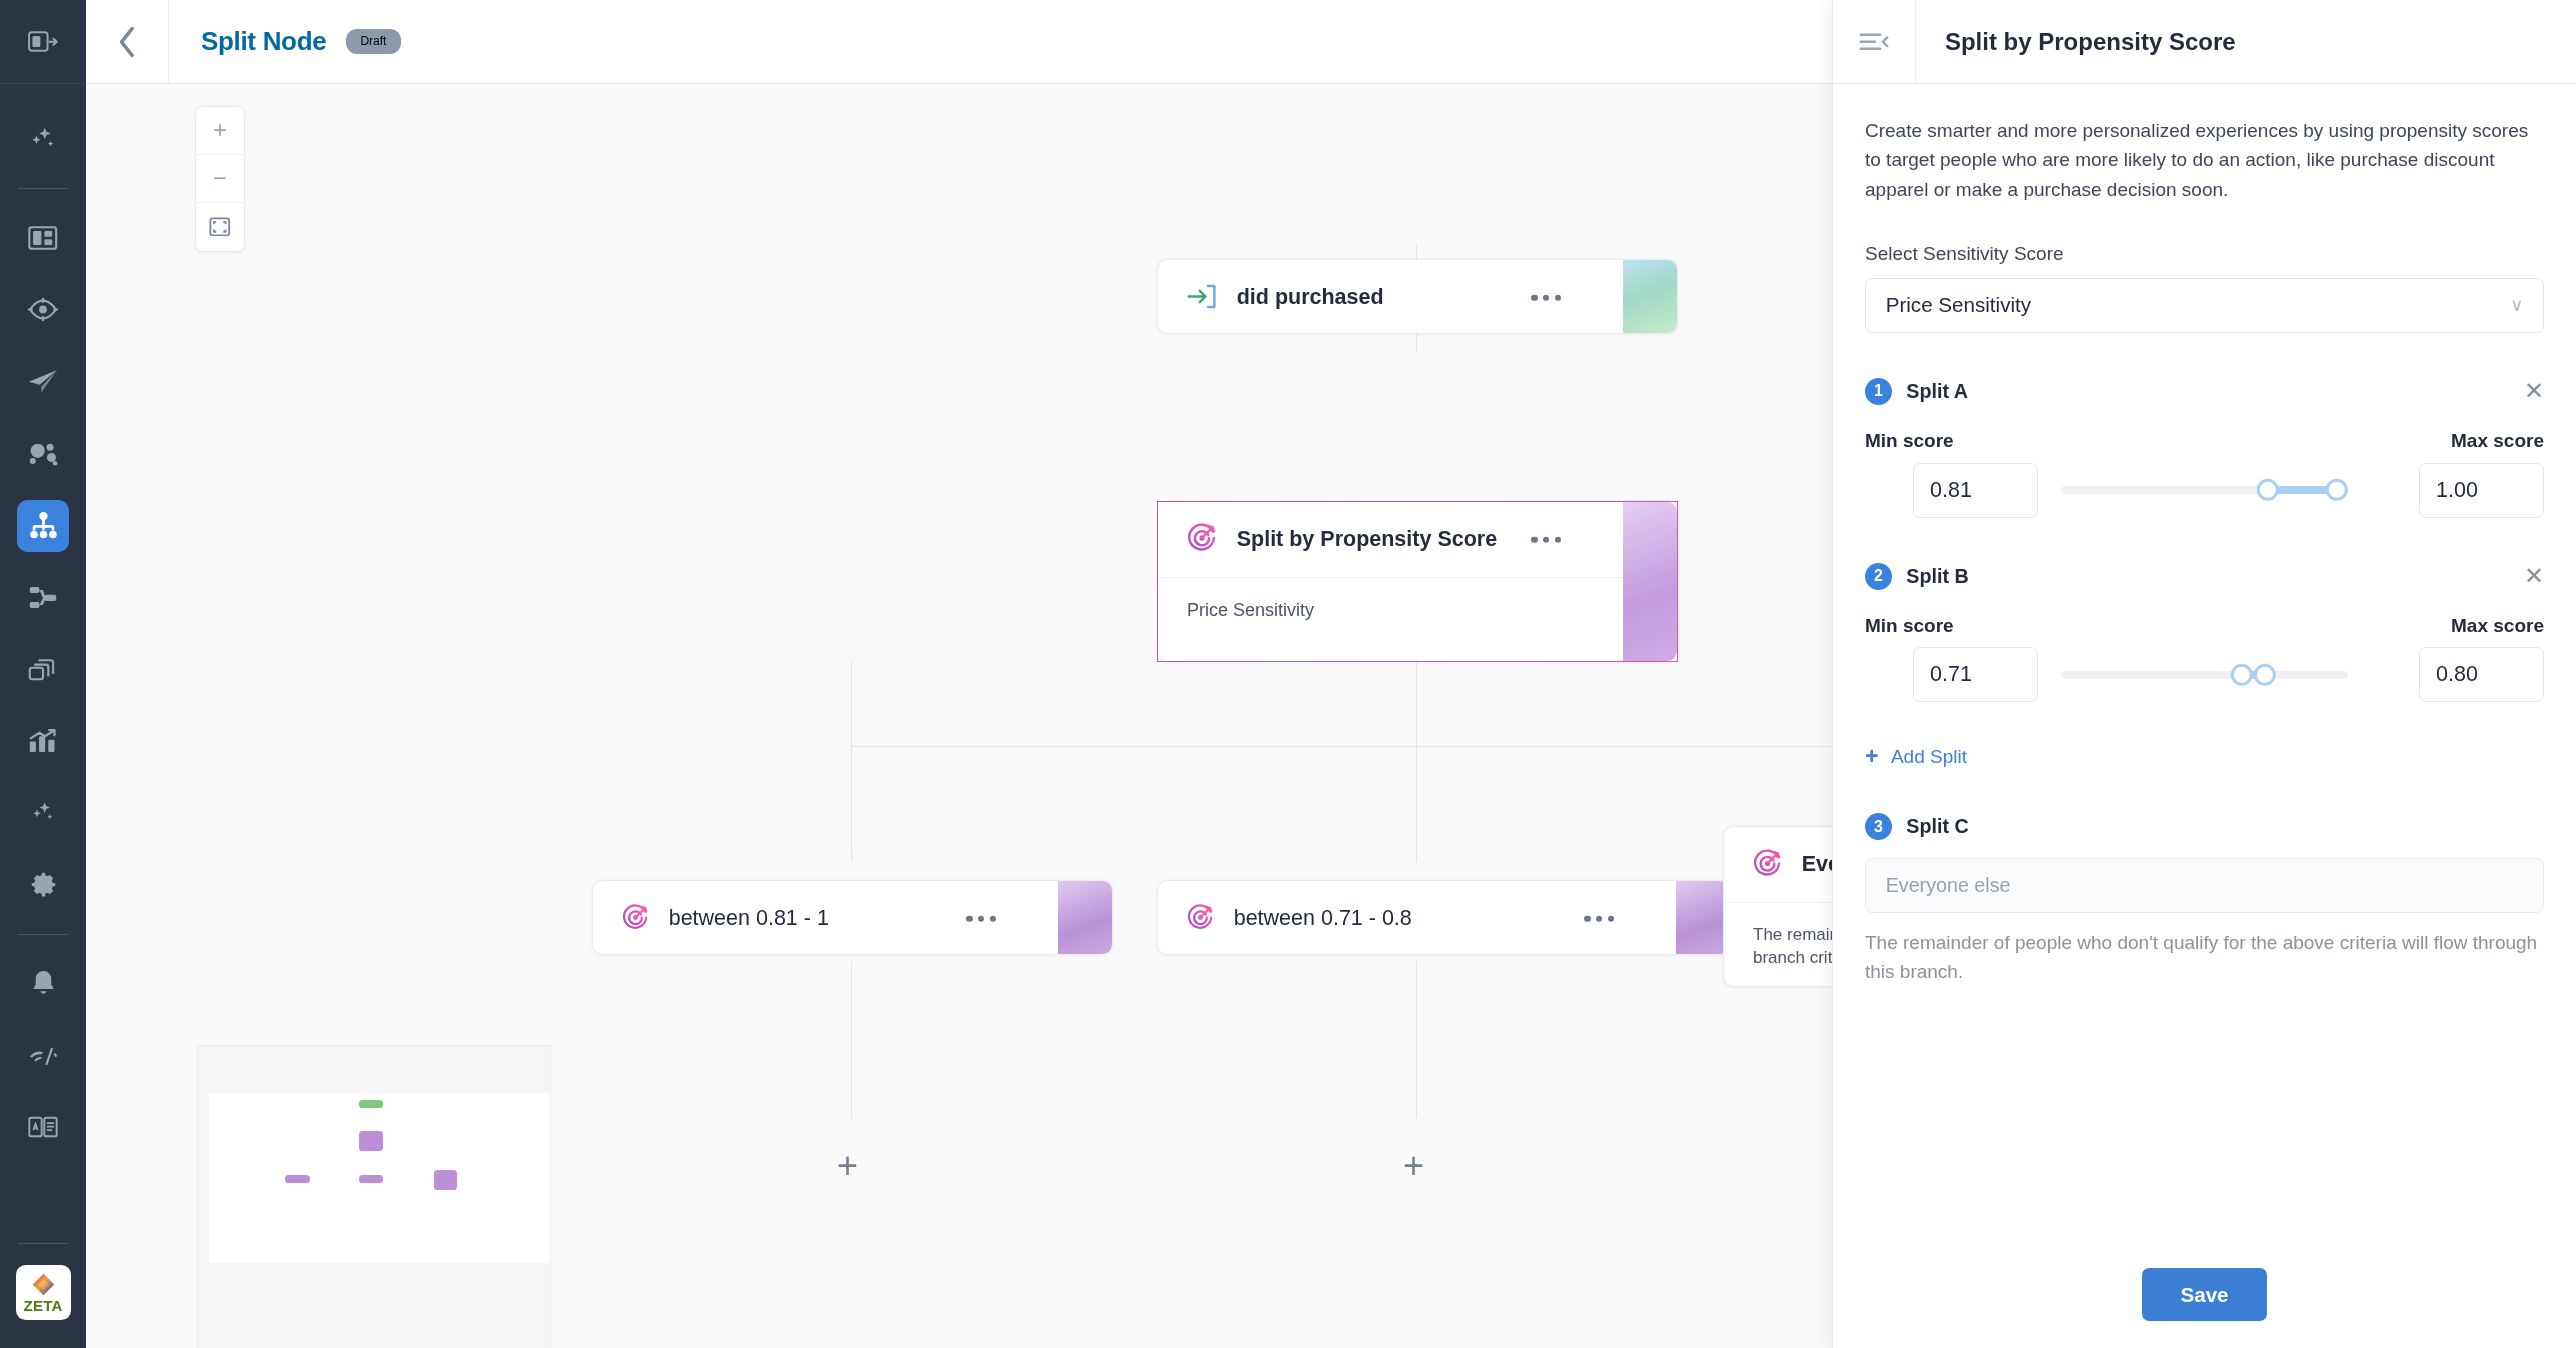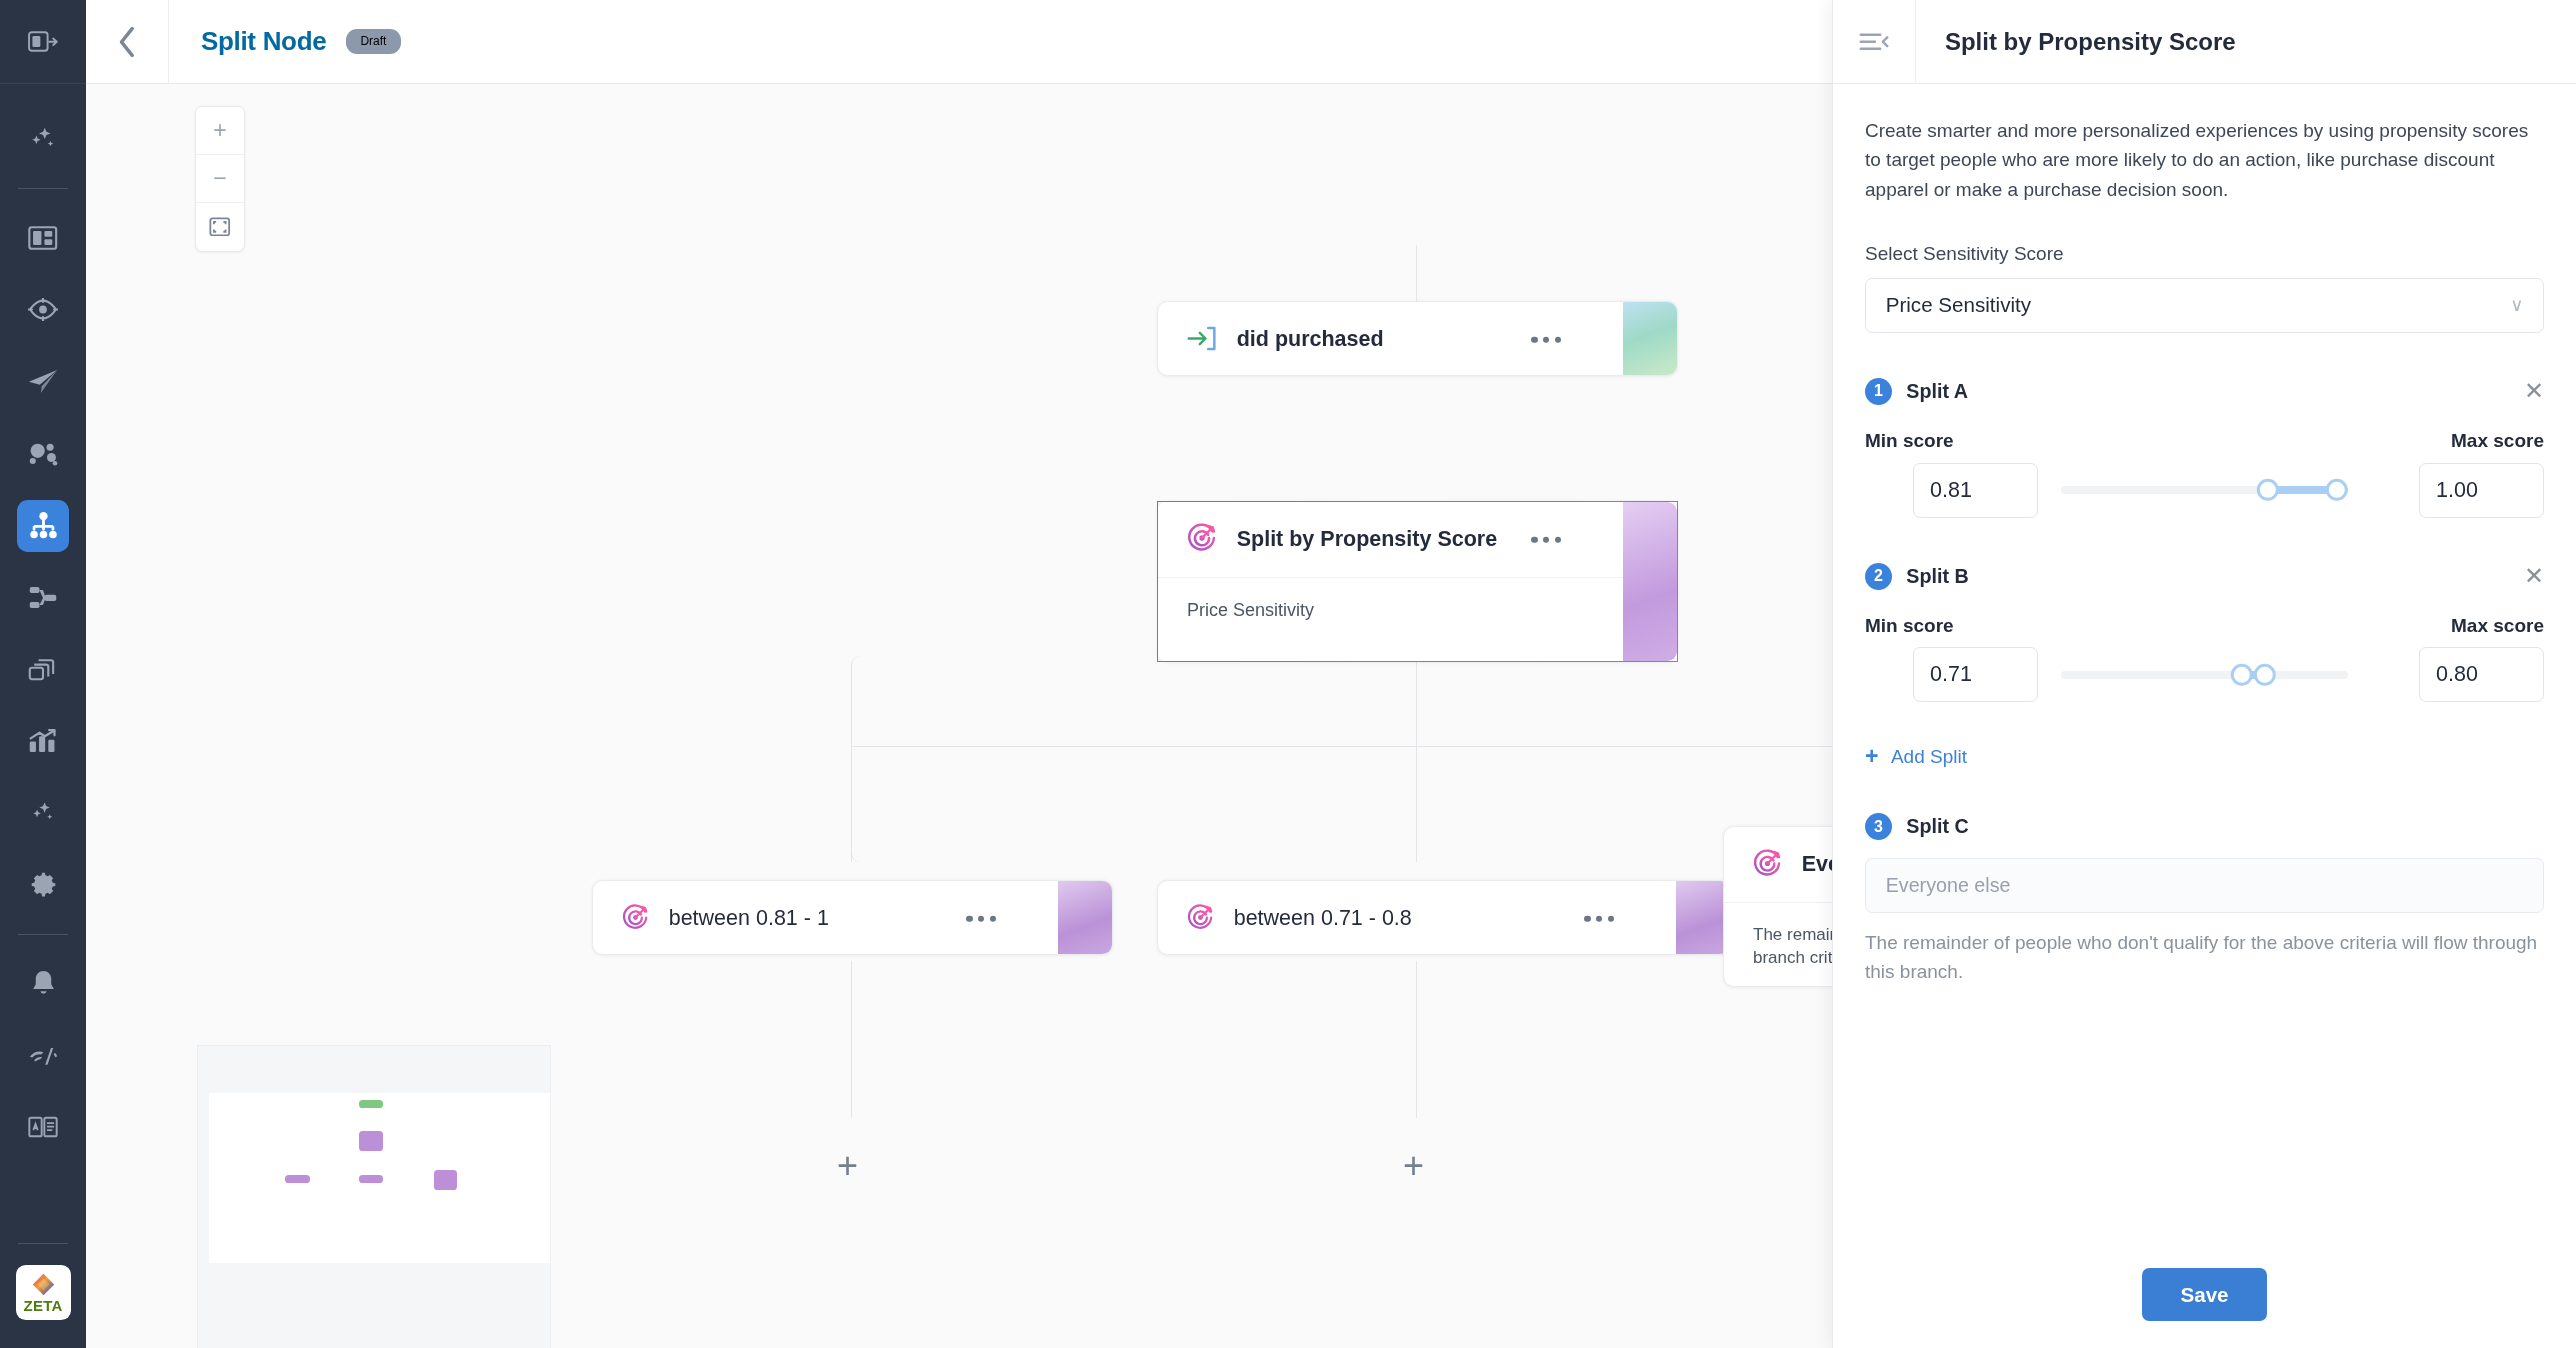--- a/index.html
+++ b/index.html
@@ -443,21 +443,21 @@
       <div class="edge edge-v" style="left:765px; top:662px; height:116px;"></div>
       <div class="edge edge-v" style="left:1330px; top:572px; height:89px;"></div>
 
       <div class="edge edge-v" style="left:1330px; top:572px; height:206px;"></div>
 
       <div class="edge edge-h" style="left:1330px; top:662px; width:716px;"></div>
 
       <div class="edge edge-v" style="left:765px; top:877px; height:157px;"></div>
       <div class="edge edge-v" style="left:1330px; top:877px; height:157px;"></div>
 
-      <div class="node" style="left:1071px; top:175px; width:521px; height:75px;margin-top:42px;">
+      <div class="node" style="left:1071px; top:175px; width:521px; height:75px;">
         <div class="node-head">
           <span>
             <svg width="30" height="27" viewBox="0 0 34 30" fill="none">
               <path d="M2 15h18M14.5 8.5L21 15l-6.5 6.5" stroke="#3aa76d" stroke-width="2.8" stroke-linecap="round" stroke-linejoin="round"></path>
               <path d="M24 3h7v24h-7" stroke="#6aa9e0" stroke-width="2.8" stroke-linecap="round" stroke-linejoin="round"></path>
             </svg>
           </span>
           <span class="node-title">did purchased</span>
           <span class="node-dots" style="right:116px;">
             <i></i>

